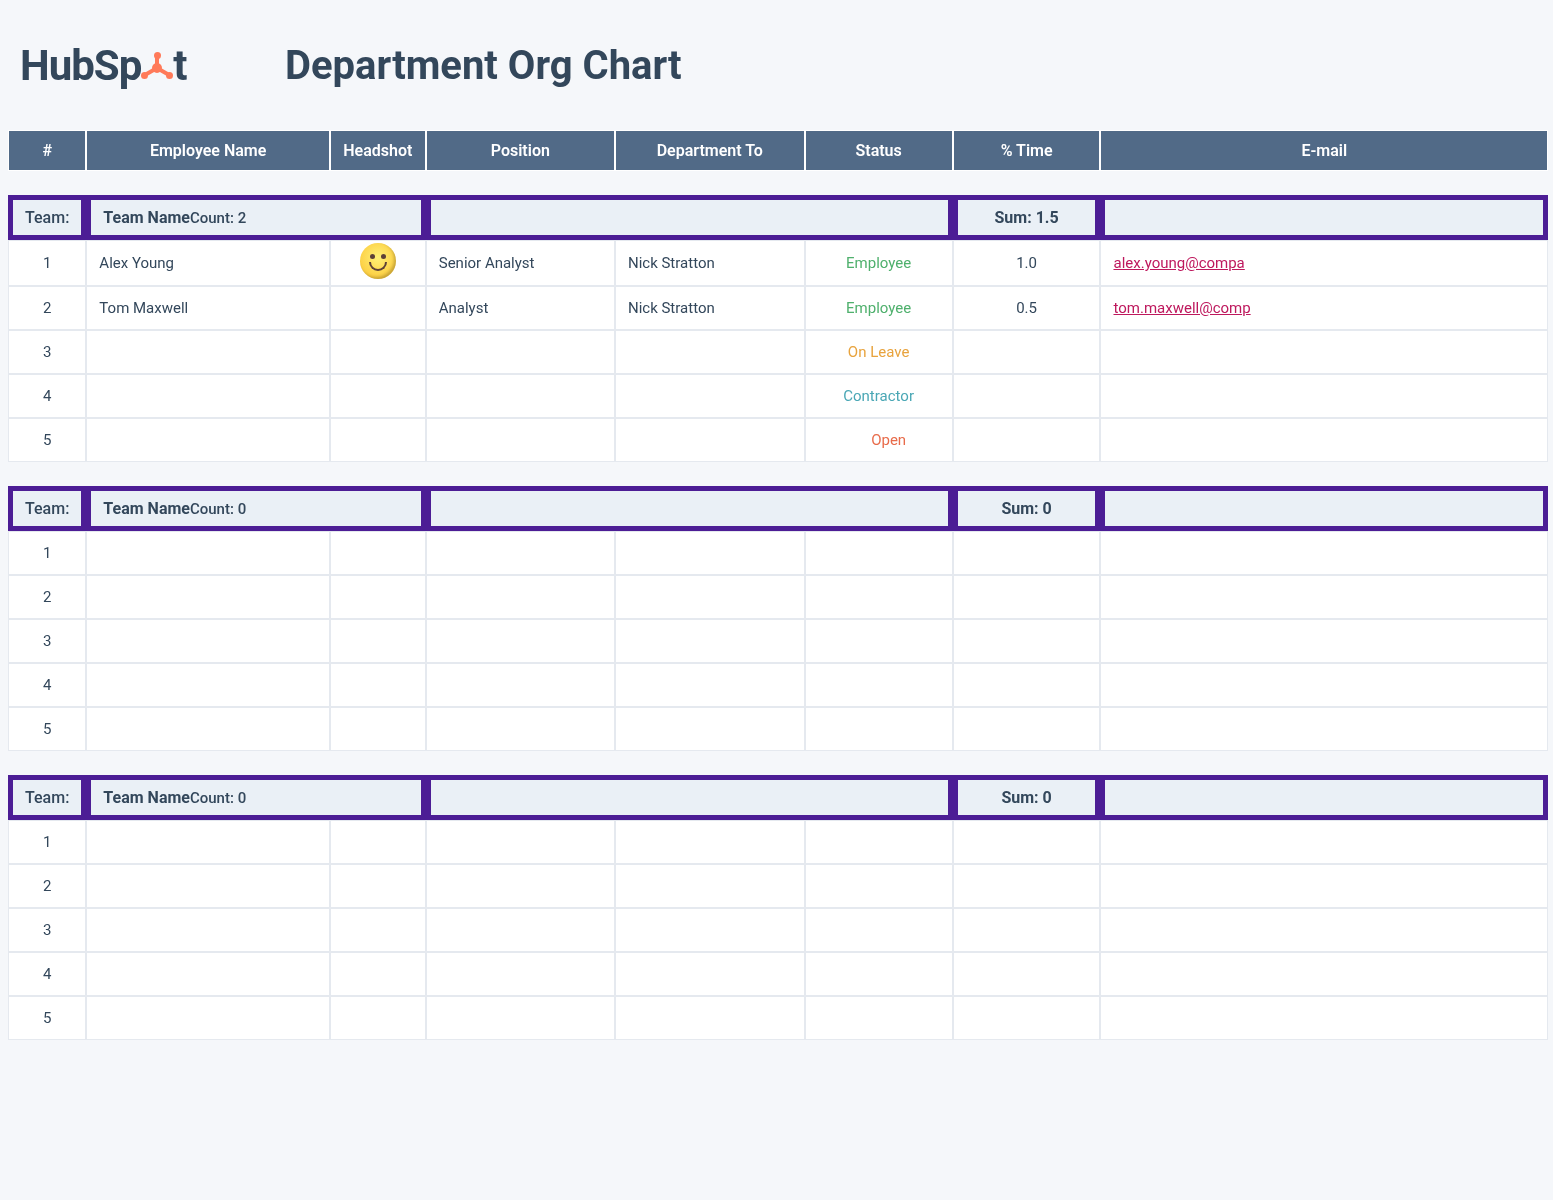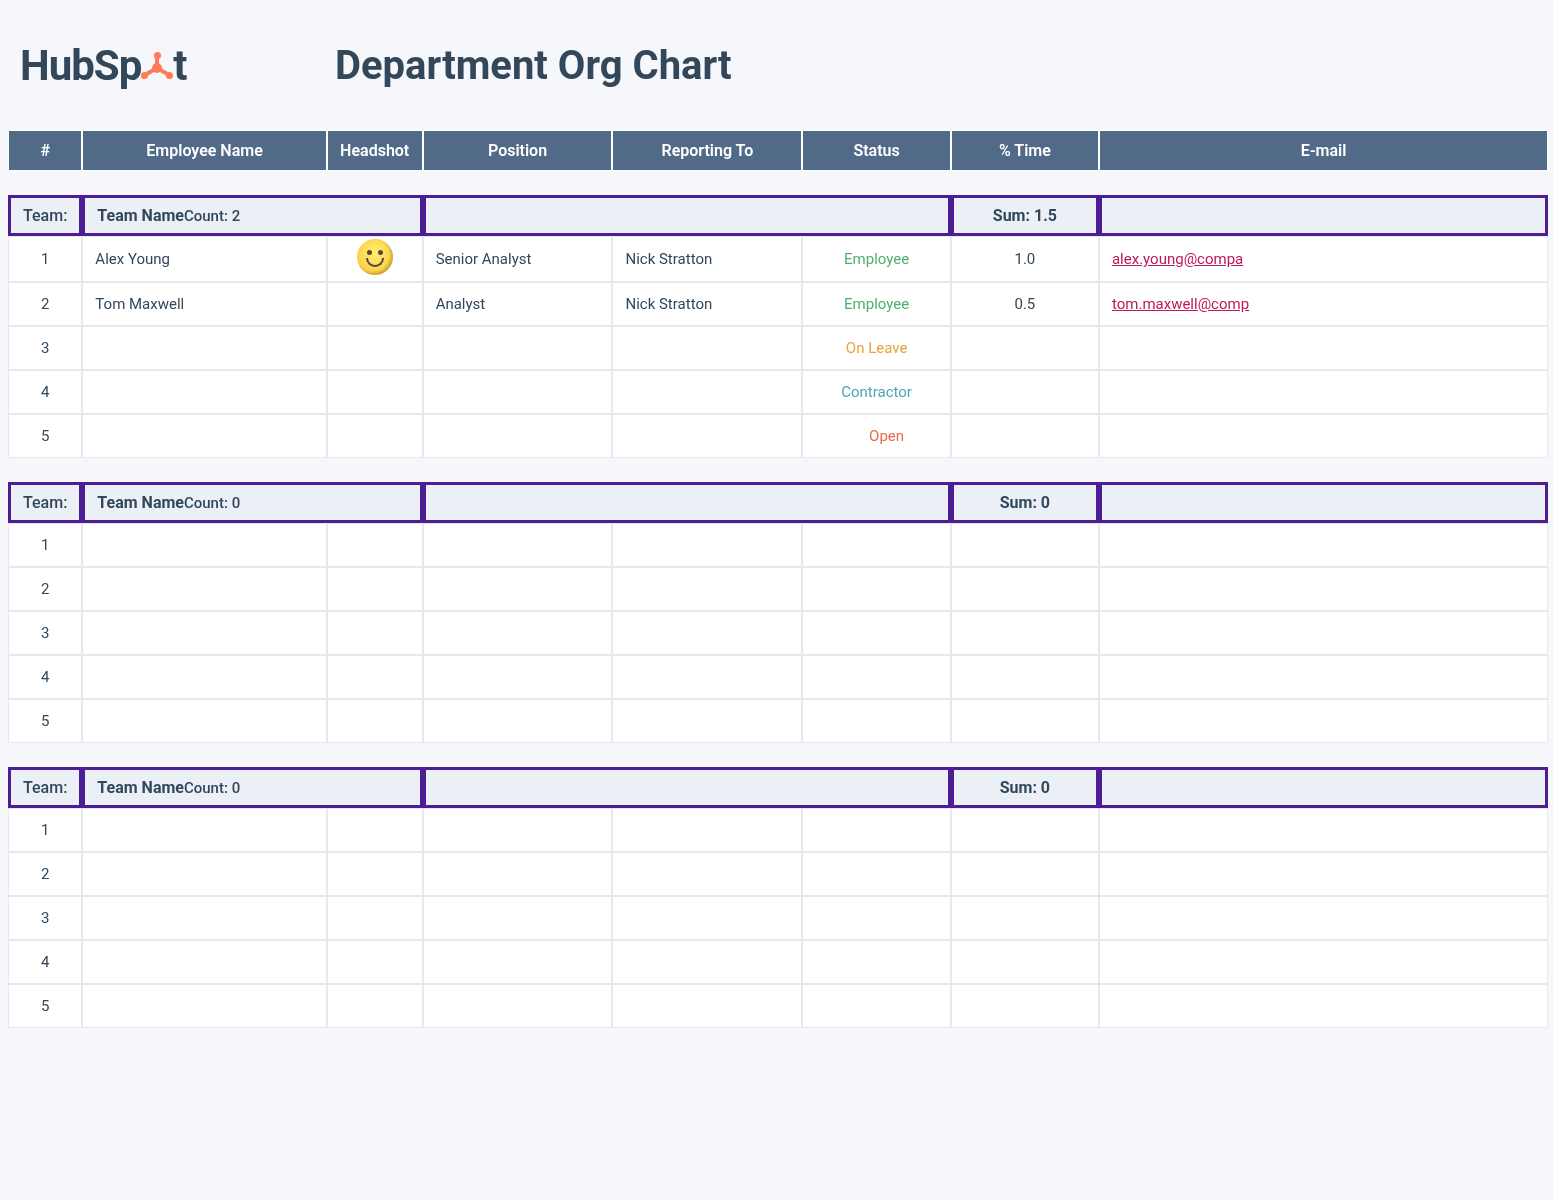--- a/index.html
+++ b/index.html
@@ -7,21 +7,21 @@
     margin: 0;
     background: #f5f7fa;
     font-family: -apple-system, BlinkMacSystemFont, "Segoe UI", Roboto, "Helvetica Neue", Arial, sans-serif;
     color: #33475b;
     width: 1553px;
   }
   .header-area {
     display: flex;
     align-items: center;
     padding: 30px 20px 30px 20px;
-    gap: 115px;
+    gap: 65px;
   }
   .logo-box {
     width: 200px;
     height: 70px;
     display: flex;
     align-items: center;
   }
   .logo-text {
     font-size: 42px;
     font-weight: 700;
@@ -55,21 +55,21 @@
     font-weight: 600;
     font-size: 16px;
     padding: 10px 8px;
     border: 1px solid #fff;
     text-align: center;
   }
   tr.spacer td { height: 24px; border: none; background: #f5f7fa; }
 
   tr.team-row td {
     background: #eaf0f6;
-    border: 3px solid #4c1d95;
+    border: 5px solid #4c1d95;
     padding: 8px 12px;
     font-size: 16px;
     color: #33475b;
     font-weight: 600;
   }
   tr.team-row td.label { text-align: center; font-weight: 500; }
   tr.team-row td.team-cell { font-weight: 700; }
   tr.team-row td.sum-cell { text-align: center; font-weight: 700; }
   tr.team-row td.empty-cell { }
 
@@ -146,21 +146,21 @@
       <col class="col-stat">
       <col class="col-time">
       <col class="col-email">
   </colgroup>
   <thead>
     <tr>
       <th class="hdr">#</th>
       <th class="hdr">Employee Name</th>
       <th class="hdr">Headshot</th>
       <th class="hdr">Position</th>
-      <th class="hdr">Reporting To</th>
+      <th class="hdr">Department To</th>
       <th class="hdr">Status</th>
       <th class="hdr">% Time</th>
       <th class="hdr">E-mail</th>
     </tr>
   </thead>
   <tbody id="body">
       <tr class="spacer">
         <td colspan="8"></td>
       </tr>
       <tr class="team-row">

